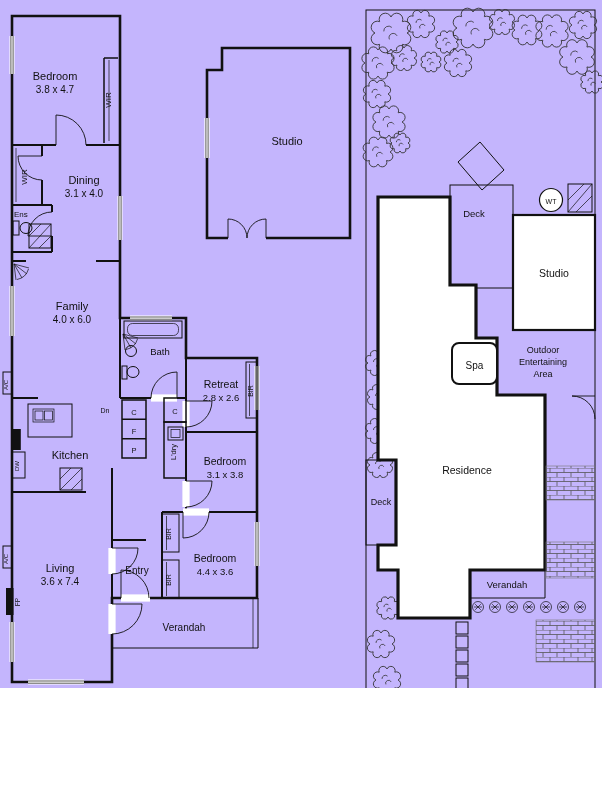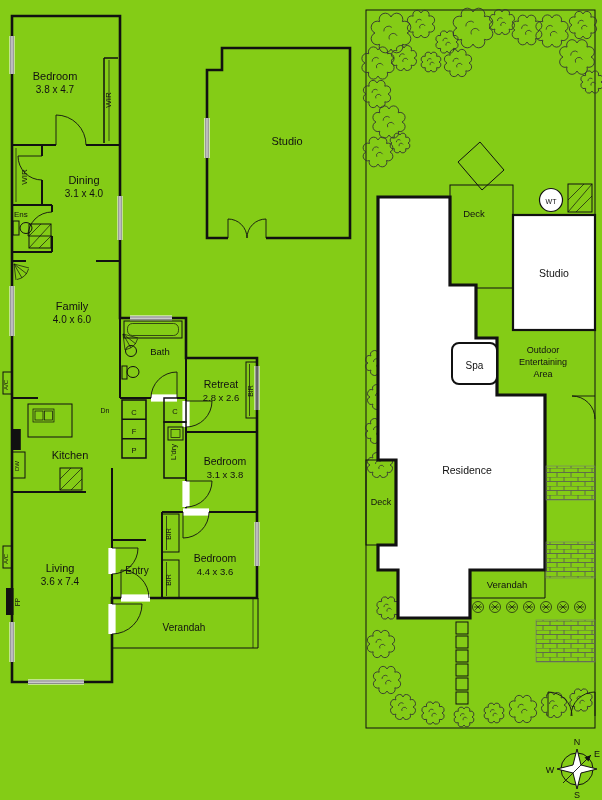--- a/index.html
+++ b/index.html
@@ -1,16 +1,16 @@
 <!DOCTYPE html>
 <html><head>
 <meta charset="utf-8">
 <style>
   html,body{margin:0;padding:0;background:#fff;}
-  .page{position:relative;width:602px;height:800px;background:#84cc16;overflow:hidden;}
+  .page{position:relative;width:602px;height:688px;background:#c4b5fd;overflow:hidden;}
   svg{display:block;}
   text{font-family:"Liberation Sans","DejaVu Sans",sans-serif;fill:#111;}
   .w-ext{stroke:#111;stroke-width:2.6;fill:none;}
   .w-int{stroke:#111;stroke-width:2;fill:none;}
   .w-med{stroke:#111;stroke-width:1.5;fill:none;}
   .thin{stroke:#111;stroke-width:1;fill:none;}
   .hair{stroke:#111;stroke-width:.7;fill:none;}
   .arc{stroke:#111;stroke-width:.9;fill:none;}
   .white{fill:#fff;stroke:none;}
   .blk{fill:#111;stroke:none;}

